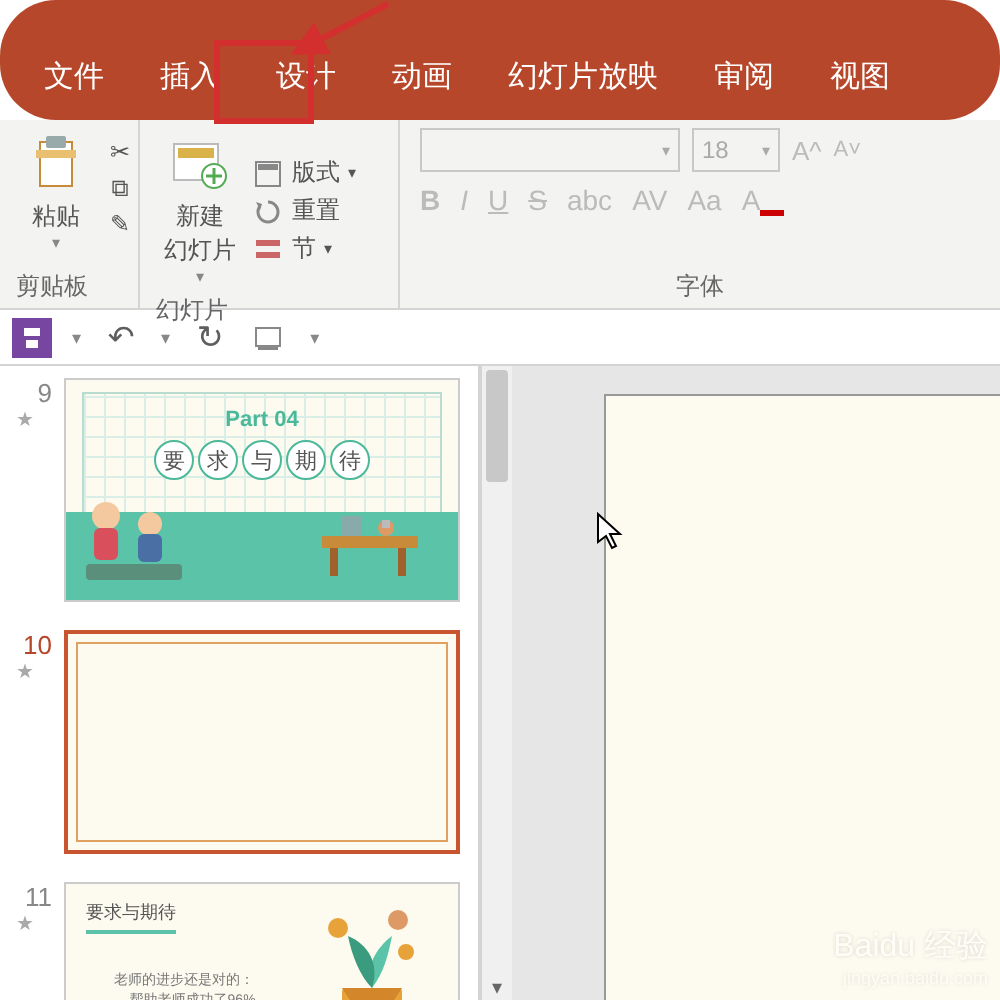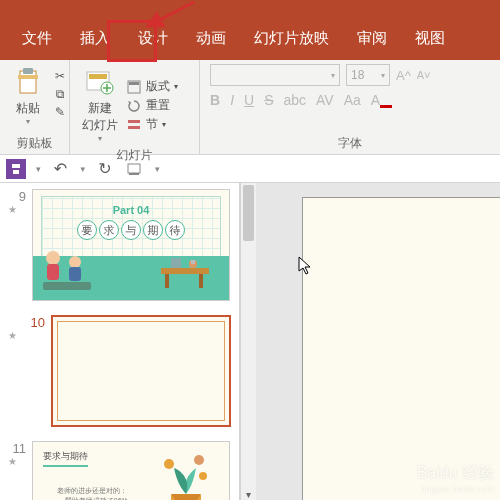--- a/index.html
+++ b/index.html
@@ -1,43 +1,43 @@
 <!DOCTYPE html>
 <html><head>
 <meta charset="utf-8">
 <style>
 *{margin:0;padding:0;box-sizing:border-box;font-family:"Microsoft YaHei",sans-serif;}
 body{width:500px;height:500px;overflow:hidden;background:#fff;position:relative;}
-.tabbar{background:#b7472a;height:60px;display:flex;align-items:flex-end;padding:0 8px;}
+.tabbar{background:#b7472a;height:60px;display:flex;align-items:flex-end;padding:0 8px;border-radius:28px;}
 .tab{color:#fff;font-size:15px;padding:10px 14px 12px;cursor:pointer;}
 .tab.active{background:#f3f3f2;color:#b7472a;}
 .highlight-box{position:absolute;border:3px solid #d32f2f;pointer-events:none;}
 .arrow{position:absolute;pointer-events:none;}
 .ribbon{background:#f3f3f2;height:95px;border-bottom:1px solid #d4d4d4;display:flex;}
 .rgroup{border-right:1px solid #d4d4d4;padding:4px 8px 2px;display:flex;flex-direction:column;justify-content:space-between;}
 .rgroup-content{display:flex;align-items:flex-start;gap:4px;}
-.rgroup-label{text-align:center;font-size:12px;color:#666;margin-top:2px;}
+.rgroup-label{text-align:left;font-size:12px;color:#666;margin-top:2px;}
 .big-btn{text-align:center;font-size:12px;color:#555;cursor:pointer;padding:2px 4px;}
 .big-btn .ico{width:32px;height:32px;margin:0 auto 2px;display:flex;align-items:center;justify-content:center;}
 .small-stack{display:flex;flex-direction:column;gap:2px;font-size:12px;color:#555;}
 .small-stack div{display:flex;align-items:center;gap:4px;cursor:pointer;}
 .small-stack .si{width:16px;height:16px;display:inline-flex;align-items:center;justify-content:center;}
 .font-group{flex:1;padding:4px 10px 2px;display:flex;flex-direction:column;justify-content:space-between;}
 .font-row1{display:flex;gap:6px;align-items:center;}
 .font-sel{border:1px solid #c8c8c8;background:#fff;height:22px;font-size:12px;color:#aaa;padding:0 4px;display:flex;align-items:center;justify-content:space-between;}
 .font-sel.disabled{background:#f3f3f2;}
 .font-row2{display:flex;gap:10px;align-items:center;font-size:14px;color:#bbb;margin-top:6px;}
 .font-row2 span{cursor:pointer;}
 .qat{height:28px;background:#fff;border-bottom:1px solid #d4d4d4;display:flex;align-items:center;gap:10px;padding:0 6px;}
 .qat .qi{width:20px;height:20px;display:flex;align-items:center;justify-content:center;cursor:pointer;color:#605e5c;}
 .workspace{display:flex;height:317px;background:#e6e6e6;}
 .thumbs{width:240px;background:#fff;border-right:1px solid #d4d4d4;overflow:hidden;padding:6px 8px;}
 .slide-item{display:flex;gap:6px;margin-bottom:14px;}
 .slide-num{font-size:13px;color:#888;width:18px;text-align:right;}
-.slide-num.sel{color:#b7472a;margin-left:19px;}
+.slide-num.sel{color:#b7472a;}
 .star{font-size:10px;color:#aaa;}
 .thumb{width:198px;height:112px;border:1px solid #ccc;background:#fff;position:relative;overflow:hidden;}
 .thumb.sel{border:2px solid #c8552f;}
 .canvas-area{flex:1;position:relative;background:#e6e6e6;}
 .scrollbar{width:16px;background:#f0f0f0;border-left:1px solid #d4d4d4;position:relative;}
 .scroll-thumb{position:absolute;left:2px;right:2px;top:2px;height:56px;background:#c8c8c8;border-radius:2px;}
 .scroll-arrow{position:absolute;left:0;right:0;text-align:center;font-size:10px;color:#666;}
 .slide-canvas{position:absolute;left:46px;top:14px;right:-200px;bottom:-200px;background:#fdfbef;border:1px solid #999;}
 .cursor{position:absolute;left:298px;top:256px;pointer-events:none;}
 .watermark{position:absolute;right:6px;bottom:6px;color:#fff;opacity:.5;font-size:16px;pointer-events:none;text-shadow:0 0 2px rgba(0,0,0,.3);}

